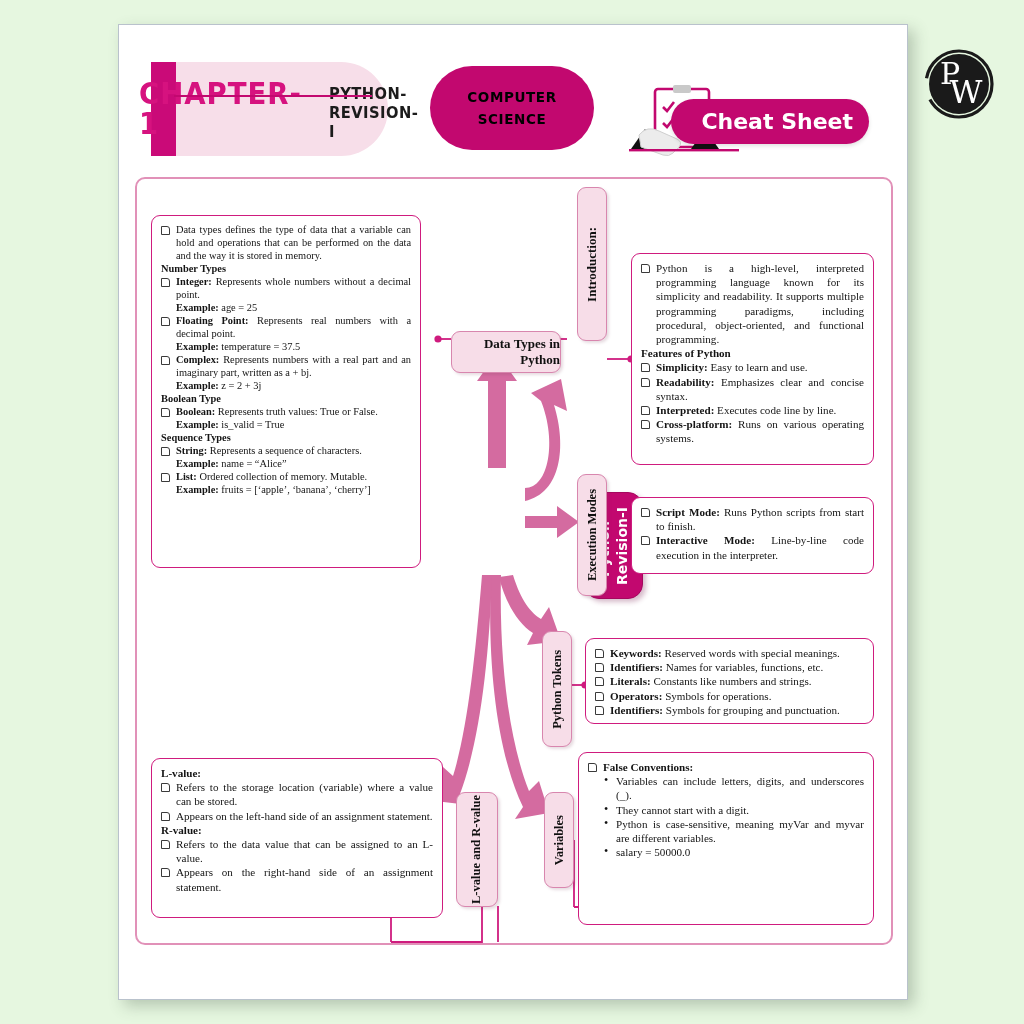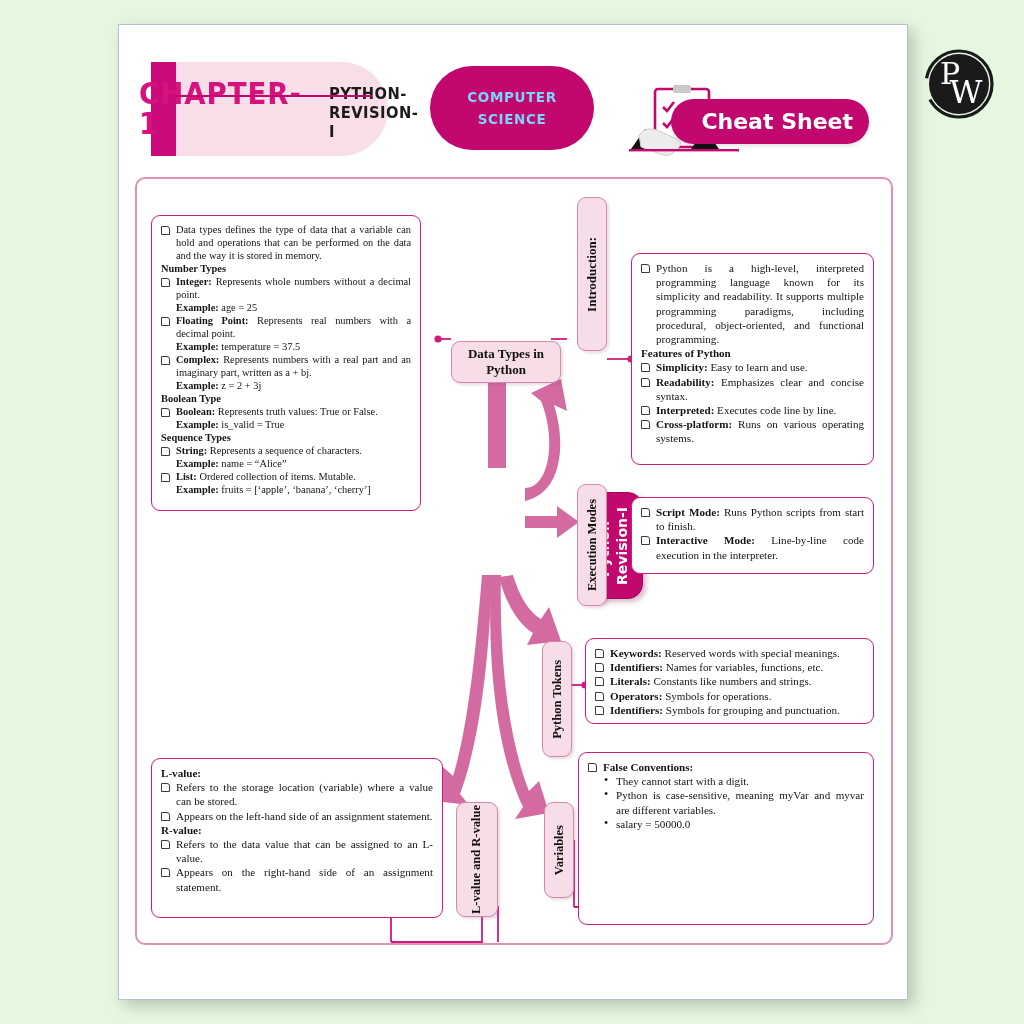--- a/index.html
+++ b/index.html
@@ -46,21 +46,21 @@
     color:#1b1b1b; margin-top:7px; margin-left:16px;
     transform:scaleX(.92);
   }
 
   #subject-pill{
     position:absolute; left:311px; top:41px;
     width:164px; height:84px;
     background:#c2086f; border-radius:42px;
     display:flex; flex-direction:column;
     align-items:center; justify-content:center;
-    color:#7dd3fc;
+    color:#000000;
     font-family:"DejaVu Sans", sans-serif;
     font-weight:bold; font-size:13.5px; letter-spacing:.6px;
     line-height:1.65;
   }
 
   #cheat-wrap{ position:absolute; left:510px; top:60px; width:260px; height:72px; }
   #cheat-pill{
     position:absolute; left:42px; top:14px;
     width:198px; height:45px;
     background:#c2086f; border-radius:24px;
@@ -120,23 +120,22 @@
 
   
   .node{
     position:absolute;
     background:#f7dde8;
     border:1.8px solid #d886ae;
     border-radius:9px;
     display:flex; align-items:center; justify-content:center;
     font-family:"Liberation Serif", serif;
     font-weight:bold; color:#101010;
-    text-align:center;
+    text-align:right;
     box-shadow:2px 2px 3px rgba(120,60,90,.18);
-    margin-top:10px;
   }
   .node.vert > span{ writing-mode:vertical-rl; transform:rotate(180deg); }
 
   #center-node{
     position:absolute; left:465px; top:467px;
     width:59px; height:107px;
     background:#c2086f;
     border:1.6px solid #a5075e;
     border-radius:15px;
     display:flex; align-items:center; justify-content:center;
@@ -255,36 +254,36 @@
   </div>
 
   <div class="node vert" style="left:425px; top:767px; width:30px; height:96px; font-size:12.5px;">
     <span>Variables</span>
   </div>
 
   <div class="node vert" style="left:337px; top:767px; width:42px; height:115px; font-size:12.5px; line-height:1.25;">
     <span>L-value and R-value</span>
   </div>
 
-  <div class="card" style="left:32px; top:190px; width:270px; height:296px; font-size:10.4px; line-height:1.25;">
+  <div class="card" style="left:32px; top:190px; width:270px; height:353px; font-size:10.4px; line-height:1.25;">
     <div class="li">Data types defines the type of data that a variable can hold and operations that can be performed on the data and the way it is stored in memory.</div>
     <div class="hd">Number Types</div>
     <div class="li"><b>Integer:</b><span> Represents whole numbers without a decimal point.</span></div>
     <div class="sub"><b class="ex">Example:</b><span> age = 25</span></div>
     <div class="li"><b>Floating Point:</b><span> Represents real numbers with a decimal point.</span></div>
     <div class="sub"><b class="ex">Example:</b><span> temperature = 37.5</span></div>
     <div class="li"><b>Complex:</b><span> Represents numbers with a real part and an imaginary part, written as a + bj.</span></div>
     <div class="sub"><b class="ex">Example:</b><span> z = 2 + 3j</span></div>
     <div class="hd">Boolean Type</div>
     <div class="li"><b>Boolean:</b><span> Represents truth values: True or False.</span></div>
     <div class="sub"><b class="ex">Example:</b><span> is_valid = True</span></div>
     <div class="hd">Sequence Types</div>
     <div class="li"><b>String:</b><span> Represents a sequence of characters.</span></div>
     <div class="sub"><b class="ex">Example:</b><span> name = “Alice”</span></div>
-    <div class="li"><b>List:</b><span> Ordered collection of items. Mutable.</span></div>
+    <div class="li"><b>List:</b><span> Ordered collection of memory. Mutable.</span></div>
     <div class="sub"><b class="ex">Example:</b><span> fruits = [‘apple’, ‘banana’, ‘cherry’]</span></div>
 
   </div>
 
   <div class="card" style="left:512px; top:228px; width:243px; height:212px;">
     <div class="li">Python is a high-level, interpreted programming language known for its simplicity and readability. It supports multiple programming paradigms, including procedural, object-oriented, and functional programming.</div>
     <div class="hd">Features of Python</div>
     <div class="li"><b>Simplicity:</b><span> Easy to learn and use.</span></div>
     <div class="li"><b>Readability:</b><span> Emphasizes clear and concise syntax.</span></div>
     <div class="li"><b>Interpreted:</b><span> Executes code line by line.</span></div>
@@ -299,20 +298,21 @@
   <div class="card" style="left:466px; top:613px; width:289px; height:86px; text-align:left;">
     <div class="li"><b>Keywords:</b><span> Reserved words with special meanings.</span></div>
     <div class="li"><b>Identifiers:</b><span> Names for variables, functions, etc.</span></div>
     <div class="li"><b>Literals:</b><span> Constants like numbers and strings.</span></div>
     <div class="li"><b>Operators:</b><span> Symbols for operations.</span></div>
     <div class="li"><b>Identifiers:</b><span> Symbols for grouping and punctuation.</span></div>
   </div>
 
   <div class="card" style="left:459px; top:727px; width:296px; height:173px;">
     <div class="li"><b>False Conventions:</b></div>
+    <div class="bul">Variables can include letters, digits, and underscores (_).</div>
     <div class="bul">They cannot start with a digit.</div>
     <div class="bul">Python is case-sensitive, meaning myVar and myvar are different variables.</div>
     <div class="bul">salary = 50000.0</div>
   </div>
 
   <div class="card" style="left:32px; top:733px; width:292px; height:160px;">
     <div class="hd">L-value:</div>
     <div class="li">Refers to the storage location (variable) where a value can be stored.</div>
     <div class="li">Appears on the left-hand side of an assignment statement.</div>
     <div class="hd">R-value:</div>

